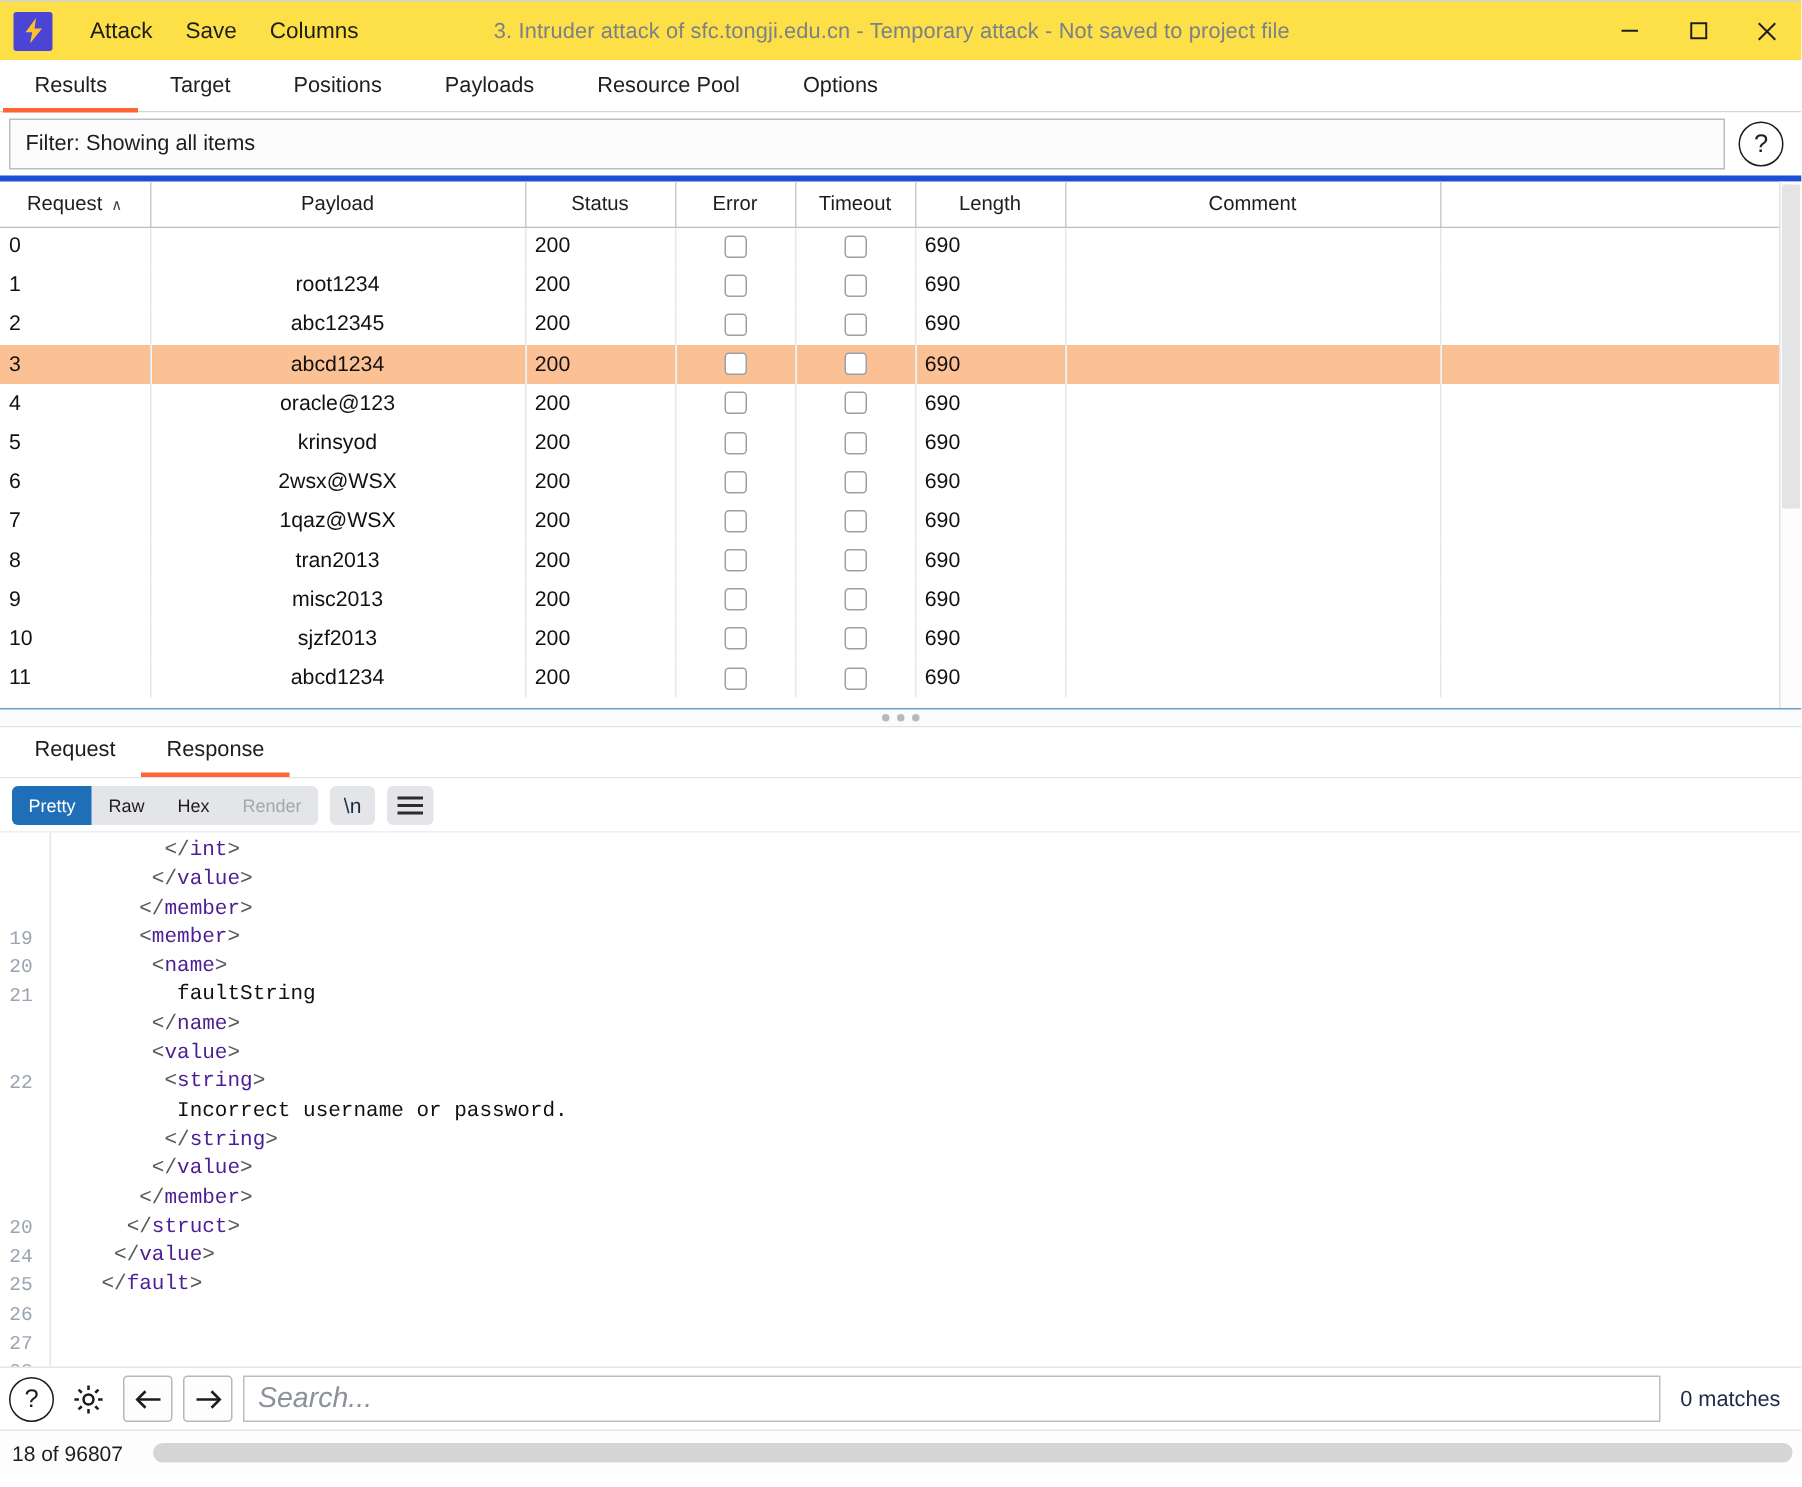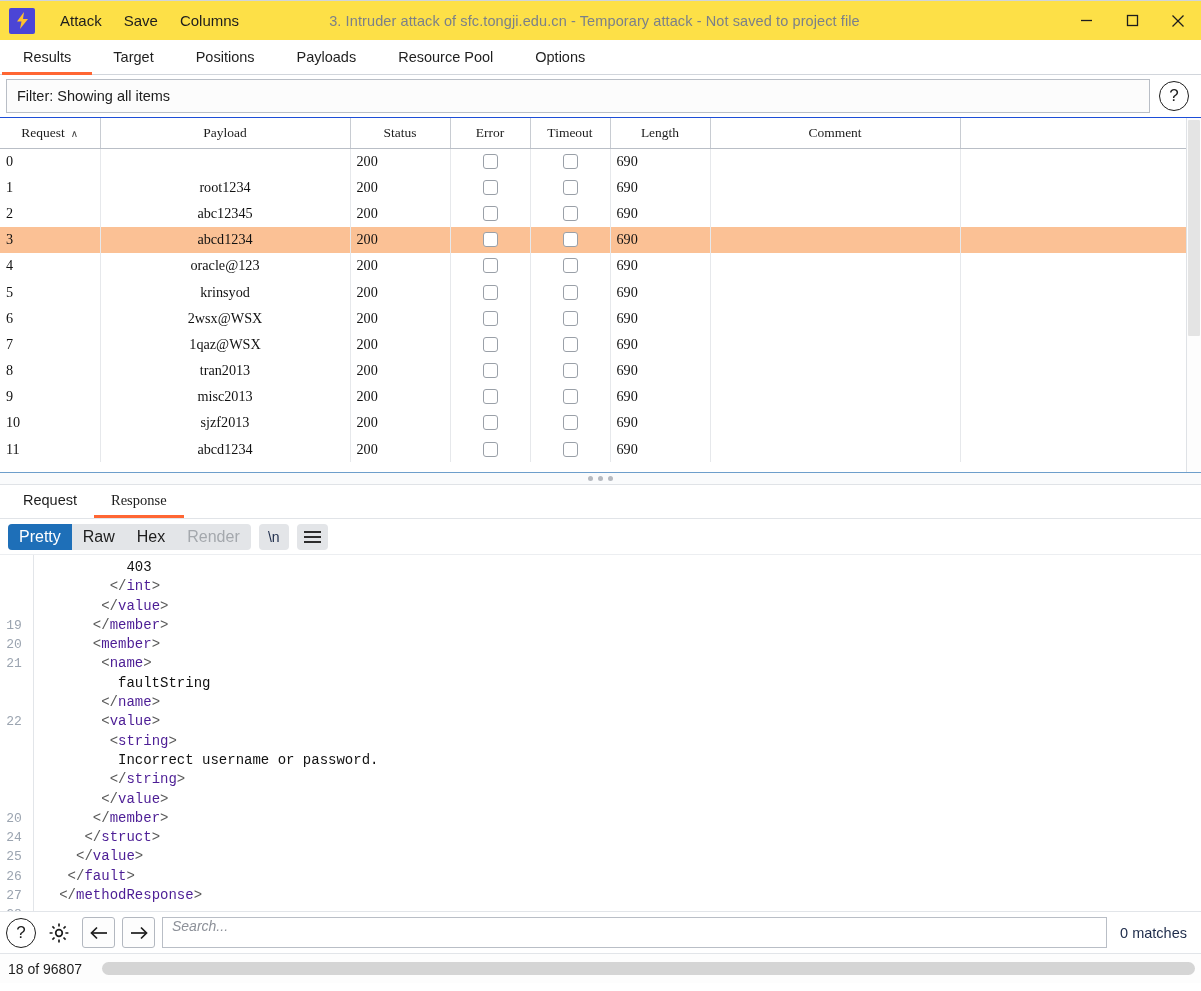--- a/index.html
+++ b/index.html
@@ -64,22 +64,22 @@
   }
   .help-circle {
     width: 30px; height: 30px; border-radius: 50%;
     border: 1.6px solid #1d1d1d; margin-left: 9px; margin-right: 4px;
     display: flex; align-items: center; justify-content: center;
     font-size: 17px; color: #1d1d1d; cursor: default; flex: 0 0 auto;
   }
 
   
   .table-wrap {
-    height: 355px; border-top: 1px solid #1d4ed8;
-    display: flex; position: relative; overflow: hidden; font-family: Liberation Serif, serif;
+    height: 355px; border-top: 4px solid #1d4ed8;
+    display: flex; position: relative; overflow: hidden;
   }
   .table-main { flex: 1; overflow: hidden; }
   table.results { border-collapse: collapse; width: 100%; table-layout: fixed; }
   table.results th {
     height: 30px; font-size: 13.5px; font-weight: normal; color: #1d1d1d;
     background: #ffffff; border-right: 1px solid #c8ccd2;
     border-bottom: 1px solid #b9bec6; text-align: center;
     position: relative; cursor: default; padding: 0 4px;
   }
   table.results th:last-child { border-right: none; }
@@ -124,30 +124,30 @@
   
   .msgtabs {
     height: 34px; display: flex; align-items: stretch;
     border-bottom: 1px solid #e1e4e8; background: #fff; padding-left: 6px;
   }
   .msgtab {
     display: flex; align-items: center; padding: 0 17px;
     font-size: 14.5px; color: #1d1d1d; cursor: default;
     border-bottom: 3px solid transparent;
   }
-  .msgtab.active { border-bottom-color: #ff6633; font-family: Liberation Serif, serif; }
+  .msgtab.active { border-bottom-color: #ff6633; }
 
   
   .vtoolbar {
     height: 35px; display: flex; align-items: center;
     padding: 3px 8px; gap: 8px; background: #fff;
   }
   .segm { display: flex; background: #e3e5e8; border-radius: 4px; overflow: hidden; }
   .seg {
-    padding: 4px 11px; font-size: 16px; color: #1d1d1d; cursor: default;
+    padding: 4px 11px; font-size: 12px; color: #1d1d1d; cursor: default;
     line-height: 18px;
     text-align: right;
   }
   .seg.active { background: #1e6fb8; color: #fff; }
   .seg.disabled { color: #a4a8ad; }
   .iconbtn {
     background: #e3e5e8; border-radius: 4px; height: 26px; min-width: 30px;
     display: flex; align-items: center; justify-content: center;
     font-size: 14px; color: #1d2b4a; cursor: default; padding: 0 7px;
   }
@@ -181,22 +181,22 @@
     width: 32px; height: 32px; display: flex; align-items: center;
     justify-content: center; cursor: default; flex: 0 0 auto;
   }
   .sqbtn {
     width: 33px; height: 31px; border: 1px solid #b3b8c0; border-radius: 3px;
     background: #fdfdfd; display: flex; align-items: center;
     justify-content: center; cursor: default; flex: 0 0 auto;
   }
   .searchinput {
     flex: 1; height: 31px; border: 1px solid #b9bec6; background: #fff;
-    display: flex; align-items: flex-start; padding: 0 9px;
-    font-size: 14px; color: #8d9199; font-style: italic;
+    display: flex; align-items: center; padding: 0 9px;
+    font-size: 19px; color: #8d9199; font-style: italic;
   }
   .matches { font-size: 14.5px; color: #1d2b4a; padding: 0 6px; white-space: nowrap; }
 
   
   .statusbar {
     height: 30px; display: flex; align-items: center; gap: 20px;
     padding: 0 6px 0 8px; background: #fdfdfd;
     border-top: 1px solid #e2e5e9;
   }
   .statustext { font-size: 14px; color: #1d1d1d; white-space: nowrap; }
@@ -537,38 +537,36 @@
       <div></div>
       <div></div>
       <div>20</div>
       <div>24</div>
       <div>25</div>
       <div>26</div>
       <div>27</div>
       <div>28</div>
     </div>
   <div class="code" id="code">
-      <div>           <span class="tx">403</span></div>
       <div>         <span class="pn">&lt;/</span><span class="tg">int</span><span class="pn">&gt;</span></div>
       <div>        <span class="pn">&lt;/</span><span class="tg">value</span><span class="pn">&gt;</span></div>
       <div>       <span class="pn">&lt;/</span><span class="tg">member</span><span class="pn">&gt;</span></div>
       <div>       <span class="pn">&lt;</span><span class="tg">member</span><span class="pn">&gt;</span></div>
       <div>        <span class="pn">&lt;</span><span class="tg">name</span><span class="pn">&gt;</span></div>
       <div>          <span class="tx">faultString</span></div>
       <div>        <span class="pn">&lt;/</span><span class="tg">name</span><span class="pn">&gt;</span></div>
       <div>        <span class="pn">&lt;</span><span class="tg">value</span><span class="pn">&gt;</span></div>
       <div>         <span class="pn">&lt;</span><span class="tg">string</span><span class="pn">&gt;</span></div>
       <div>          <span class="tx">Incorrect username or password.</span></div>
       <div>         <span class="pn">&lt;/</span><span class="tg">string</span><span class="pn">&gt;</span></div>
       <div>        <span class="pn">&lt;/</span><span class="tg">value</span><span class="pn">&gt;</span></div>
       <div>       <span class="pn">&lt;/</span><span class="tg">member</span><span class="pn">&gt;</span></div>
       <div>      <span class="pn">&lt;/</span><span class="tg">struct</span><span class="pn">&gt;</span></div>
       <div>     <span class="pn">&lt;/</span><span class="tg">value</span><span class="pn">&gt;</span></div>
       <div>    <span class="pn">&lt;/</span><span class="tg">fault</span><span class="pn">&gt;</span></div>
-      <div>   <span class="pn">&lt;/</span><span class="tg">methodResponse</span><span class="pn">&gt;</span></div>
       <div></div>
     </div>
 </div>
 
 <div class="searchbar">
   <div class="rndbtn help-circle" style="margin:0;width:30px;height:30px;">?</div>
   <div class="rndbtn">
     <svg width="26" height="26" viewBox="0 0 26 26">
       <g fill="none" stroke="#1d1d1d" stroke-width="1.7">
         <circle cx="13" cy="13" r="3.3"></circle>

